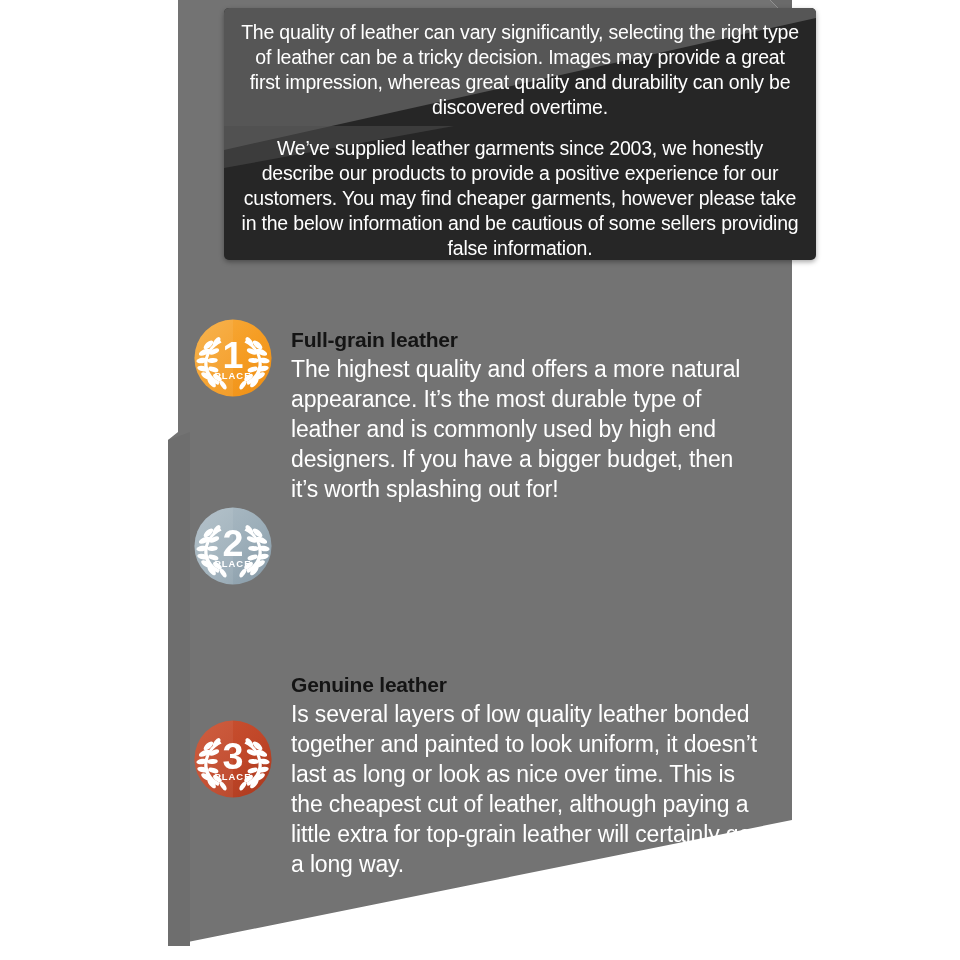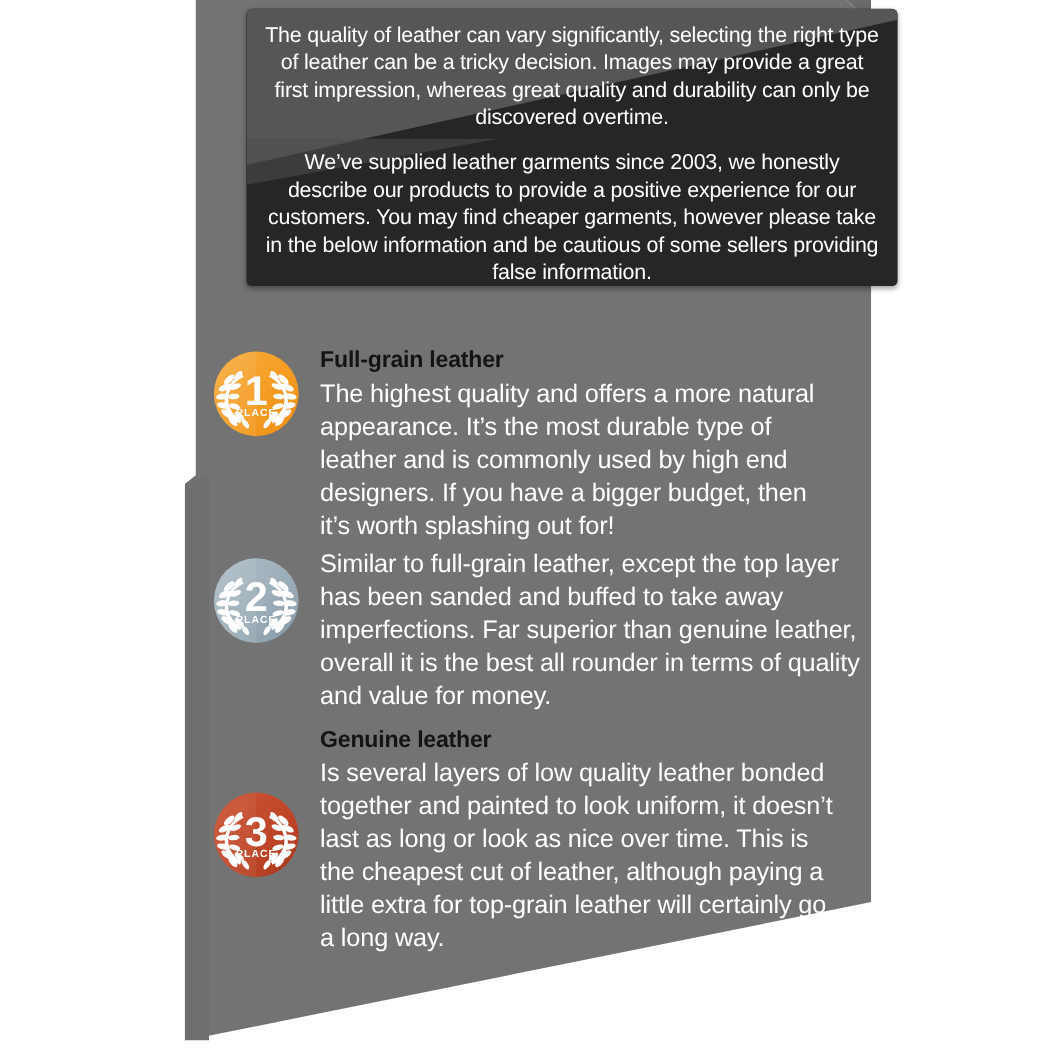--- a/index.html
+++ b/index.html
@@ -99,21 +99,21 @@
   
   .item {
     position: absolute;
     width: 520px;
   }
   .item .heading {
     font-size: 21px;
     font-weight: bold;
     color: #141414;
     letter-spacing: -0.2px;
-    margin: 0 0 2px 0;
+    margin: 12px 0 2px 0;
     font-family: "Liberation Sans", sans-serif;
   }
   .item .body {
     font-size: 23px;
     line-height: 30px;
     color: #ffffff;
     letter-spacing: -0.15px;
     margin: 0;
     font-family: "Liberation Sans", sans-serif;
   }
@@ -296,21 +296,20 @@
       <text x="50" y="75" text-anchor="middle" fill="#ffffff" font-family="Liberation Sans, sans-serif" font-size="11.5" font-weight="bold" letter-spacing="1.2">PLACE</text>
     </svg>
   </div>
 
   <div class="item" id="item-1">
     <h3 class="heading">Full-grain leather</h3>
     <p class="body">The highest quality and offers a more natural appearance. It’s the most durable type of leather and is commonly used by high end designers. If you have a bigger budget, then it’s worth splashing out for!</p>
   </div>
 
   <div class="item" id="item-2">
-    <p class="body">Similar to full-grain leather, except the top layer has been sanded and buffed to take away imperfections. Far superior than genuine leather, overall it is the best all rounder in terms of quality and value for money.</p>
   </div>
 
   <div class="item" id="item-3">
     <h3 class="heading">Genuine leather</h3>
     <p class="body">Is several layers of low quality leather bonded together and painted to look uniform, it doesn’t last as long or look as nice over time. This is the cheapest cut of leather, although paying a little extra for top-grain leather will certainly go a long way.</p>
   </div>
 
 </div>
 
 </body></html>

